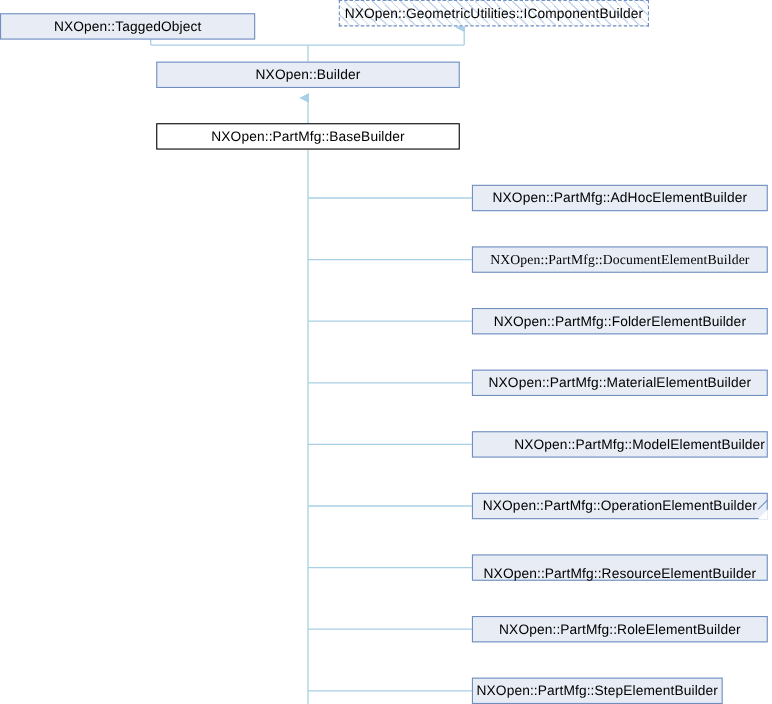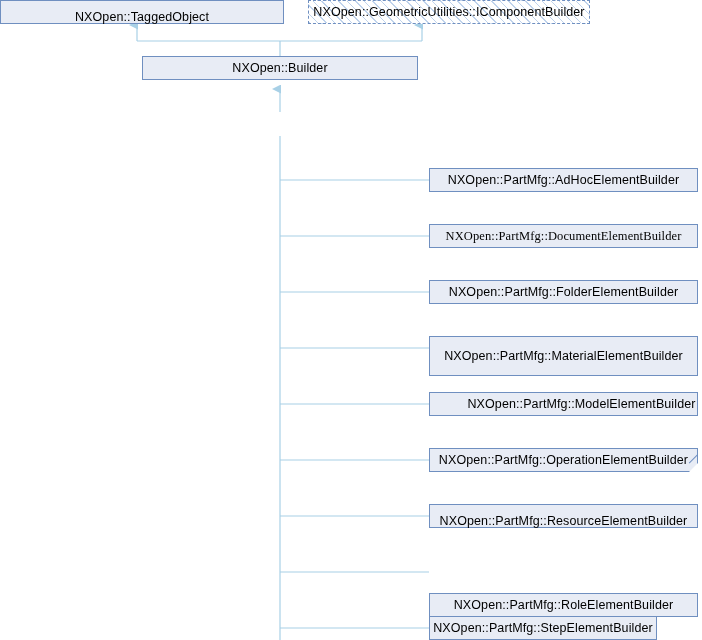--- a/index.html
+++ b/index.html
@@ -124,62 +124,65 @@
     <path d="M280 236 L429 236" stroke="#a8d0e6" stroke-width="1.2" fill="none"></path>
     <path d="M280 292 L429 292" stroke="#a8d0e6" stroke-width="1.2" fill="none"></path>
     <path d="M280 348 L429 348" stroke="#a8d0e6" stroke-width="1.2" fill="none"></path>
     <path d="M280 404 L429 404" stroke="#a8d0e6" stroke-width="1.2" fill="none"></path>
     <path d="M280 460 L429 460" stroke="#a8d0e6" stroke-width="1.2" fill="none"></path>
     <path d="M280 516 L429 516" stroke="#a8d0e6" stroke-width="1.2" fill="none"></path>
     <path d="M280 572 L429 572" stroke="#a8d0e6" stroke-width="1.2" fill="none"></path>
     <path d="M280 628 L429 628" stroke="#a8d0e6" stroke-width="1.2" fill="none"></path>
   </svg>
 
-  <div class="node cls" style="left:0px; top:0px; width:284px; height:24px;align-items:flex-end;">
+  <div class="node cls" style="left:0px; top:12px; width:232px; height:24px;">
     <span class="node-label">NXOpen::TaggedObject</span>
   </div>
 
   <div class="node iface" style="left:282px; top:0px; width:282px; height:24px;margin-left:26px;">
     <span class="node-label">NXOpen::GeometricUtilities::IComponentBuilder</span>
   </div>
 
   <div class="node cls" style="left:142px; top:56px; width:276px; height:24px;">
     <span class="node-label">NXOpen::Builder</span>
   </div>
 
+  <div class="node current" style="left:142px; top:112px; width:276px; height:24px;">
+    <span class="node-label">NXOpen::PartMfg::BaseBuilder</span>
+  </div>
 
   <div class="node cls" style="left:429px; top:168px; width:269px; height:24px;">
     <span class="node-label">NXOpen::PartMfg::AdHocElementBuilder</span>
   </div>
 
   <div class="node cls" style="left:429px; top:224px; width:269px; height:24px;font-family:Liberation Serif, serif;">
     <span class="node-label">NXOpen::PartMfg::DocumentElementBuilder</span>
   </div>
 
   <div class="node cls" style="left:429px; top:280px; width:269px; height:24px;justify-content:center;">
     <span class="node-label">NXOpen::PartMfg::FolderElementBuilder</span>
   </div>
 
-  <div class="node cls" style="left:429px; top:336px; width:269px; height:40px;text-align:right;">
+  <div class="node cls" style="left:429px; top:336px; width:269px; height:24px;text-align:right;">
     <span class="node-label">NXOpen::PartMfg::MaterialElementBuilder</span>
   </div>
 
   <div class="node cls" style="left:429px; top:392px; width:269px; height:24px;padding-left:36px;">
     <span class="node-label">NXOpen::PartMfg::ModelElementBuilder</span>
   </div>
 
   <div class="node cls folded" style="left:429px; top:448px; width:269px; height:24px;">
     <span class="node-label">NXOpen::PartMfg::OperationElementBuilder</span>
   </div>
 
   <div class="node cls" style="left:429px; top:504px; width:269px; height:24px;align-items:flex-end;">
     <span class="node-label">NXOpen::PartMfg::ResourceElementBuilder</span>
   </div>
 
-  <div class="node cls" style="left:429px; top:560px; width:269px; height:24px;margin-top:33px;">
+  <div class="node cls" style="left:429px; top:560px; width:269px; height:24px;">
     <span class="node-label">NXOpen::PartMfg::RoleElementBuilder</span>
   </div>
 
   <div class="node cls" style="left:429px; top:616px; width:228px; height:24px;">
     <span class="node-label">NXOpen::PartMfg::StepElementBuilder</span>
   </div>
 
 </div>
 
 </body></html>

